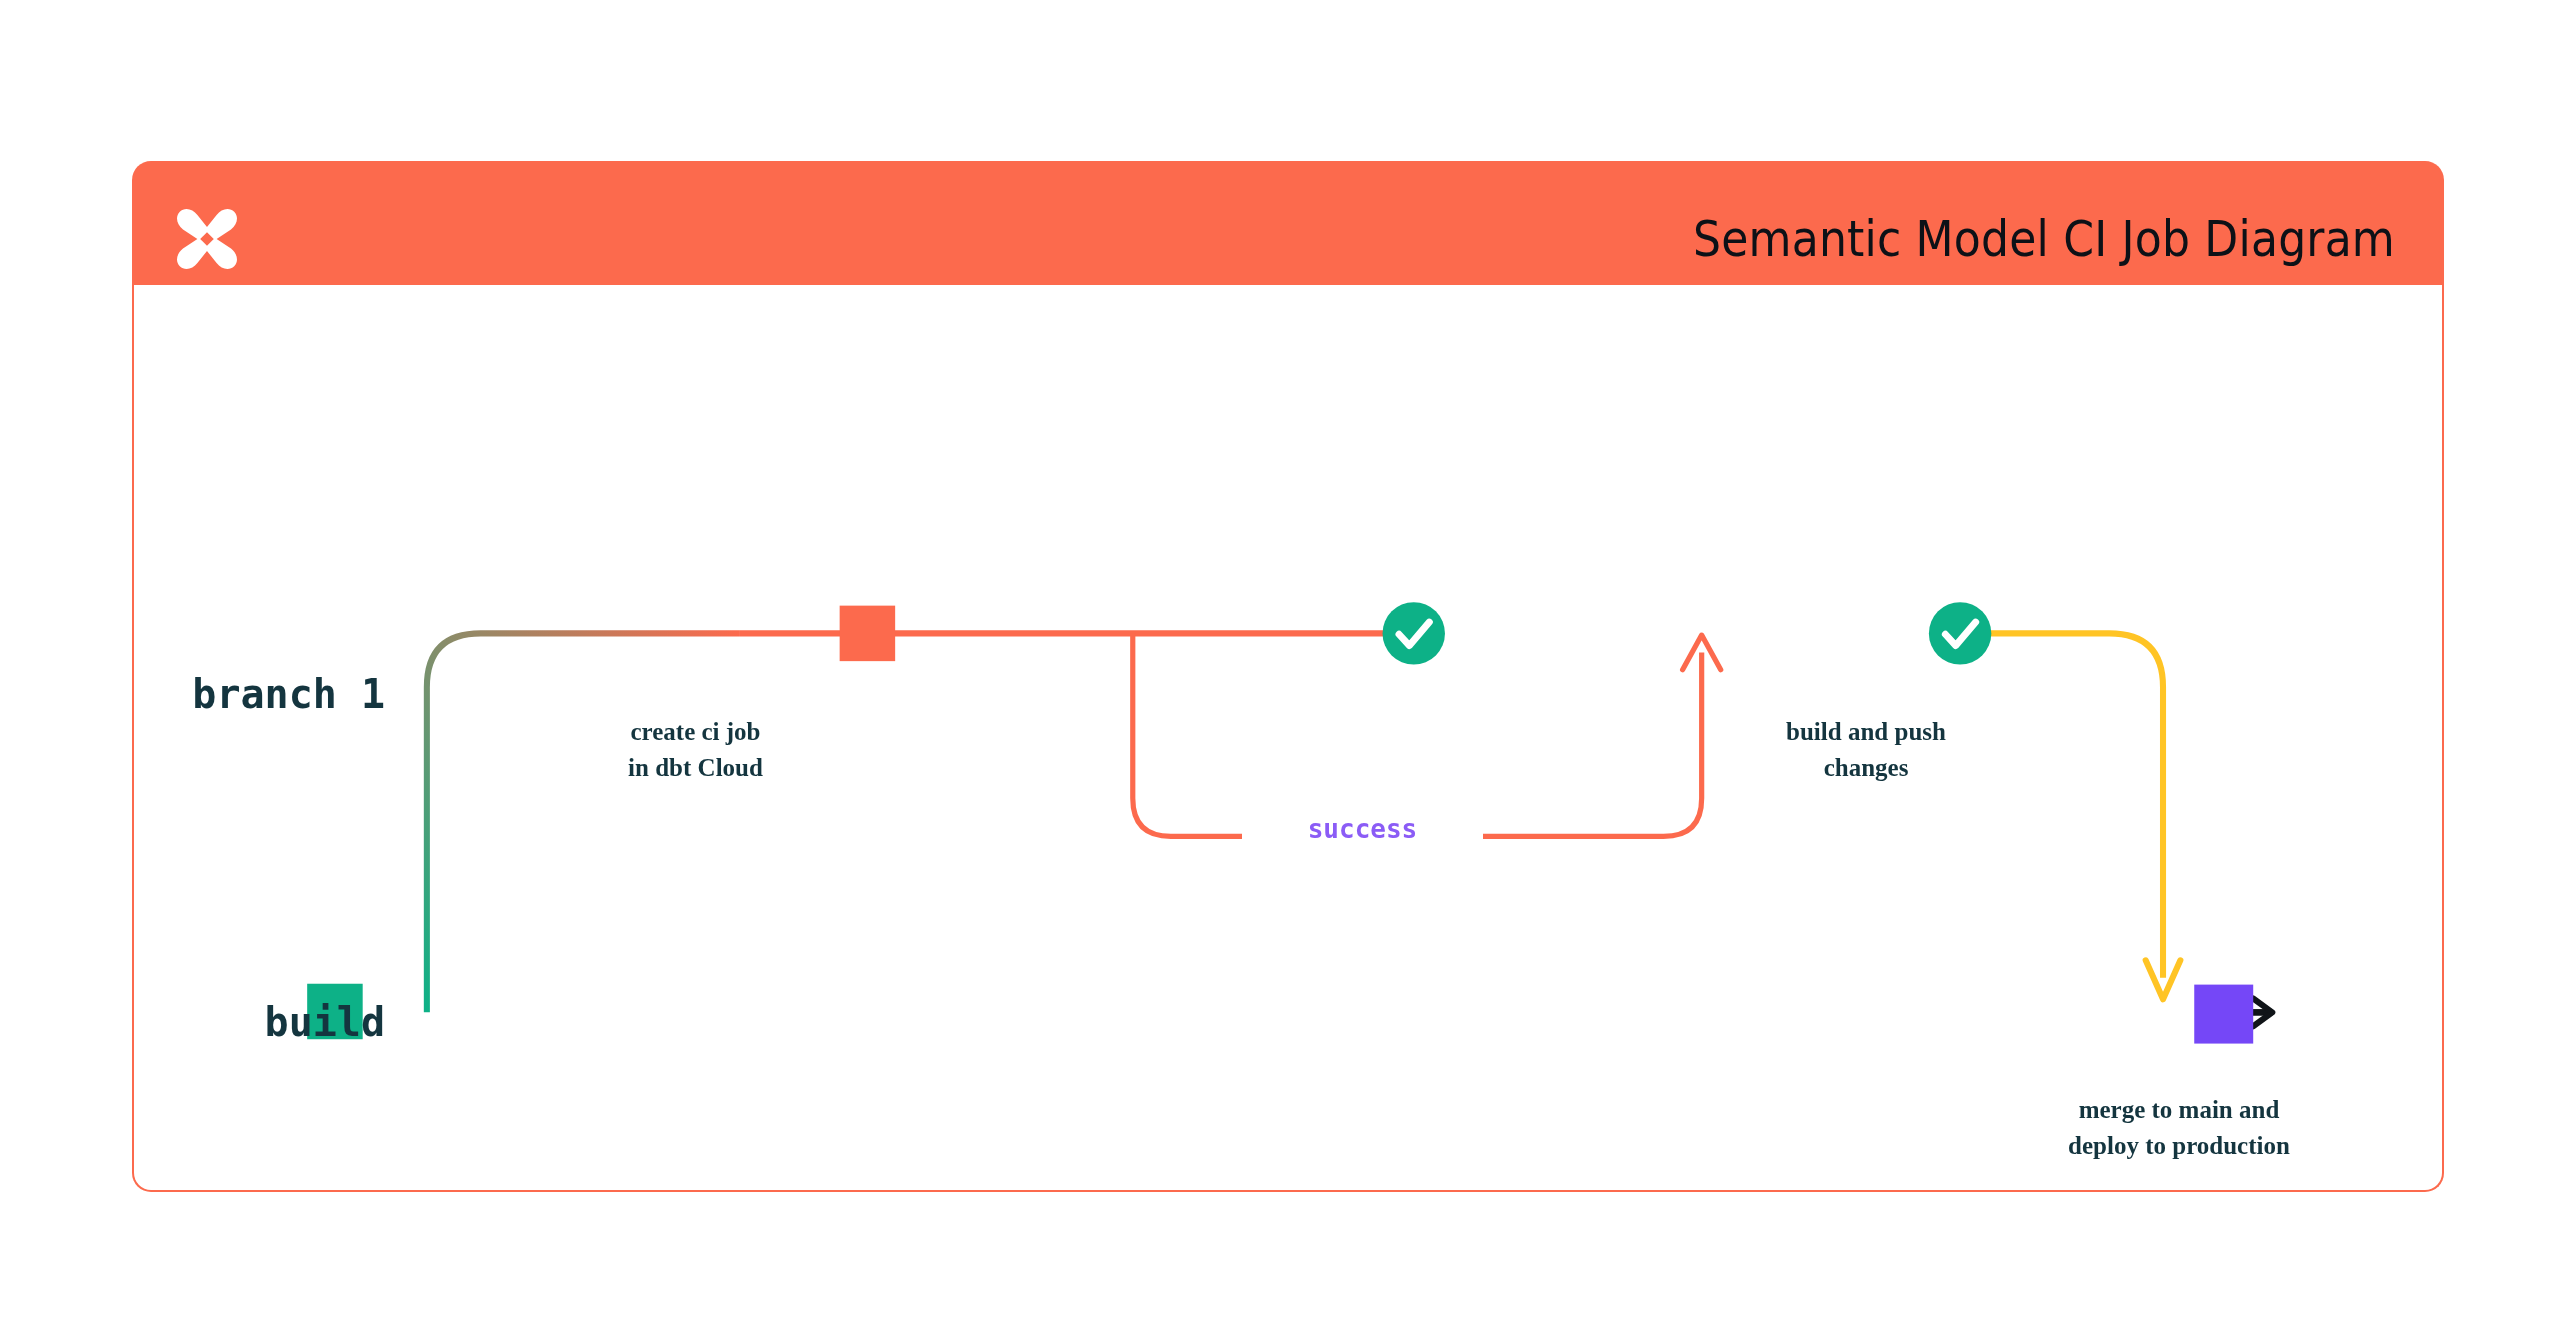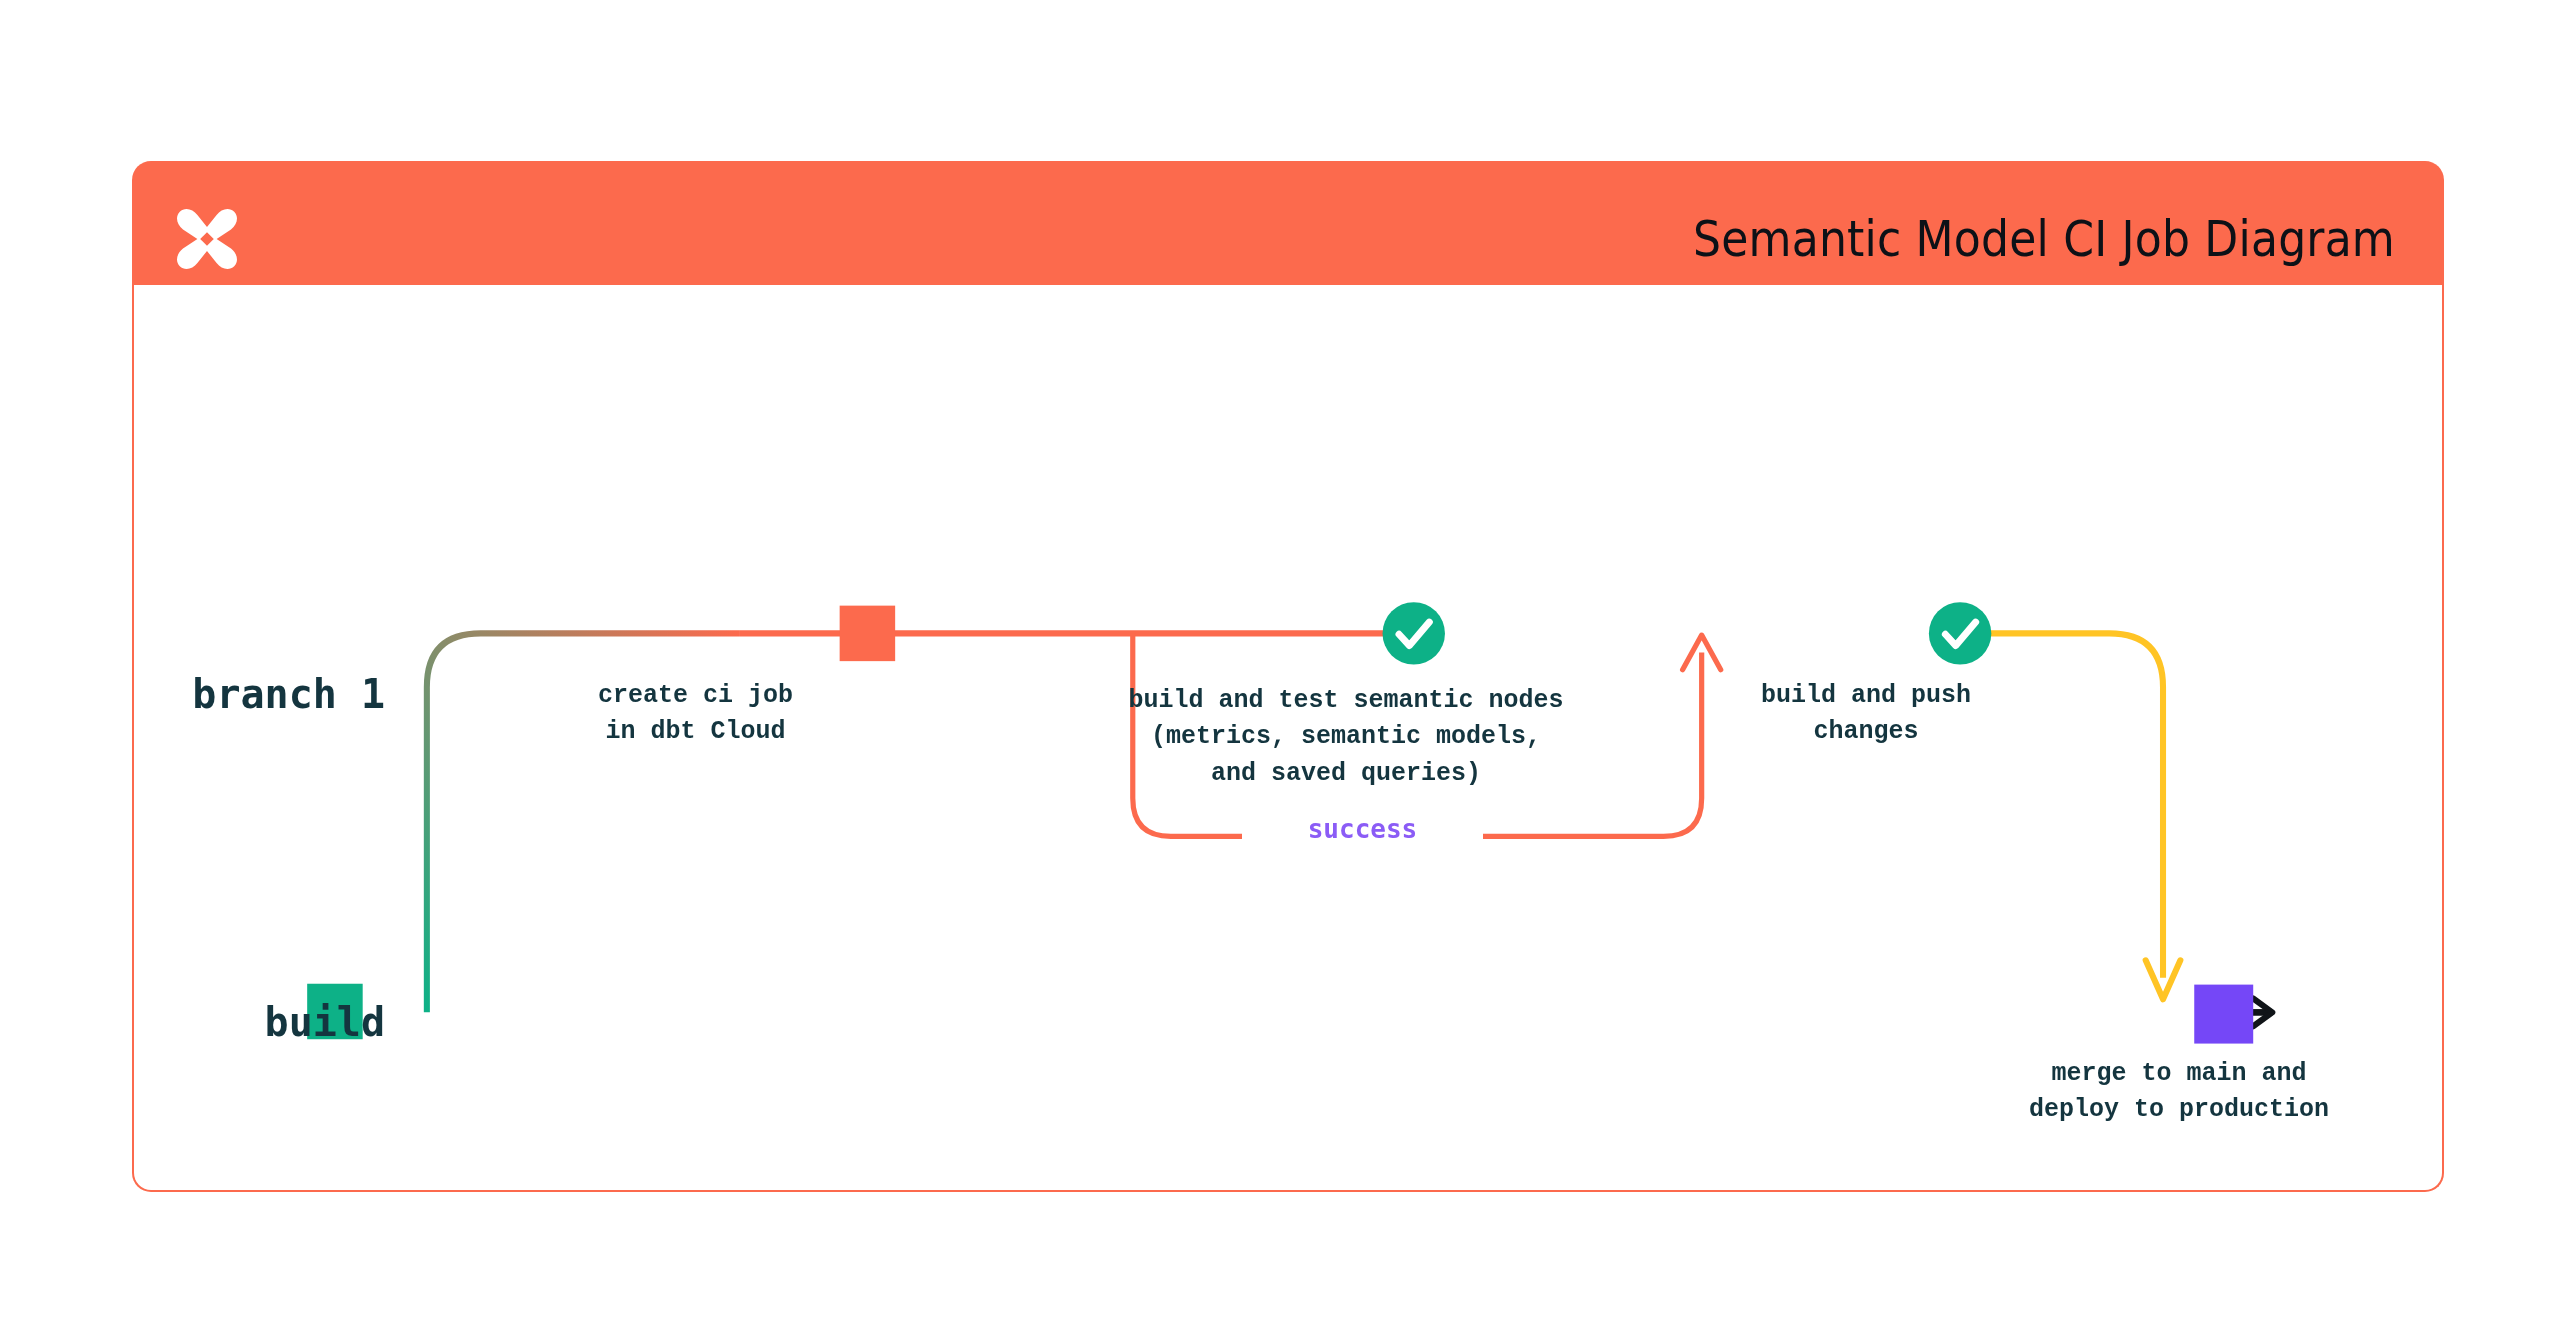--- a/index.html
+++ b/index.html
@@ -97,27 +97,28 @@
     top: 539px;
   }
   #lane-label-main {
     left: 0;
     width: 253px;
     top: 867px;
   }
 
   .node-caption {
     position: absolute;
-    font-family: Liberation Mono, monospace;
+    font-family: Liberation Serif, serif;
     font-size: 25px;
     font-weight: bold;
     line-height: 1.45;
     color: #14353F;
     text-align: center;
     white-space: pre;
+    margin-top: 36px;
   }
   #caption-create { left: 364px;  top: 546px;  width: 399px; }
   #caption-build  { left: 867px; top: 551px;  width: 694px; }
   #caption-commit { left: 1474px; top: 546px;  width: 520px; }
   #caption-merge  { left: 1726px; top: 924px; width: 642px; }
 
   #loop-label {
     position: absolute;
     left: 1110px;
     top: 682px;
@@ -210,23 +211,20 @@
     <rect x="2378" y="983" width="68" height="68" fill="#7547F7"></rect>
   </svg>
 
   <div class="lane-label" id="lane-label-branch">branch 1</div>
 
   <div class="lane-label" id="lane-label-main">build</div>
 
   <div class="node-caption" id="caption-create">create ci job
 in dbt Cloud</div>
 
-  <div class="node-caption" id="caption-build">build and test semantic nodes
-(metrics, semantic models,
-and saved queries)</div>
 
   <div class="node-caption" id="caption-commit">build and push
 changes</div>
 
   <div class="node-caption" id="caption-merge">merge to main and
 deploy to production</div>
 
   <div id="loop-label">success</div>
 
 </div>

